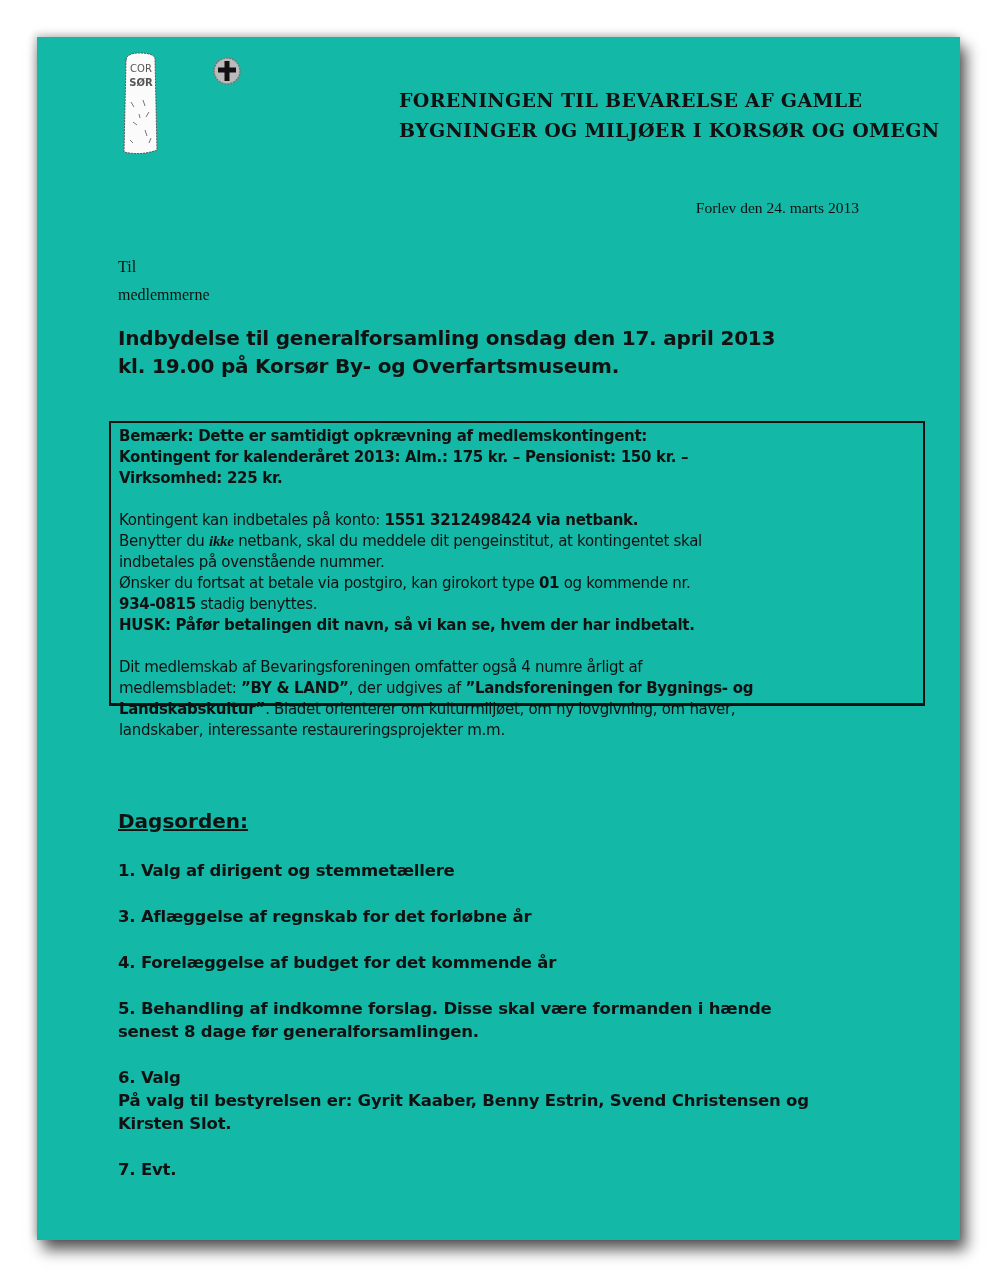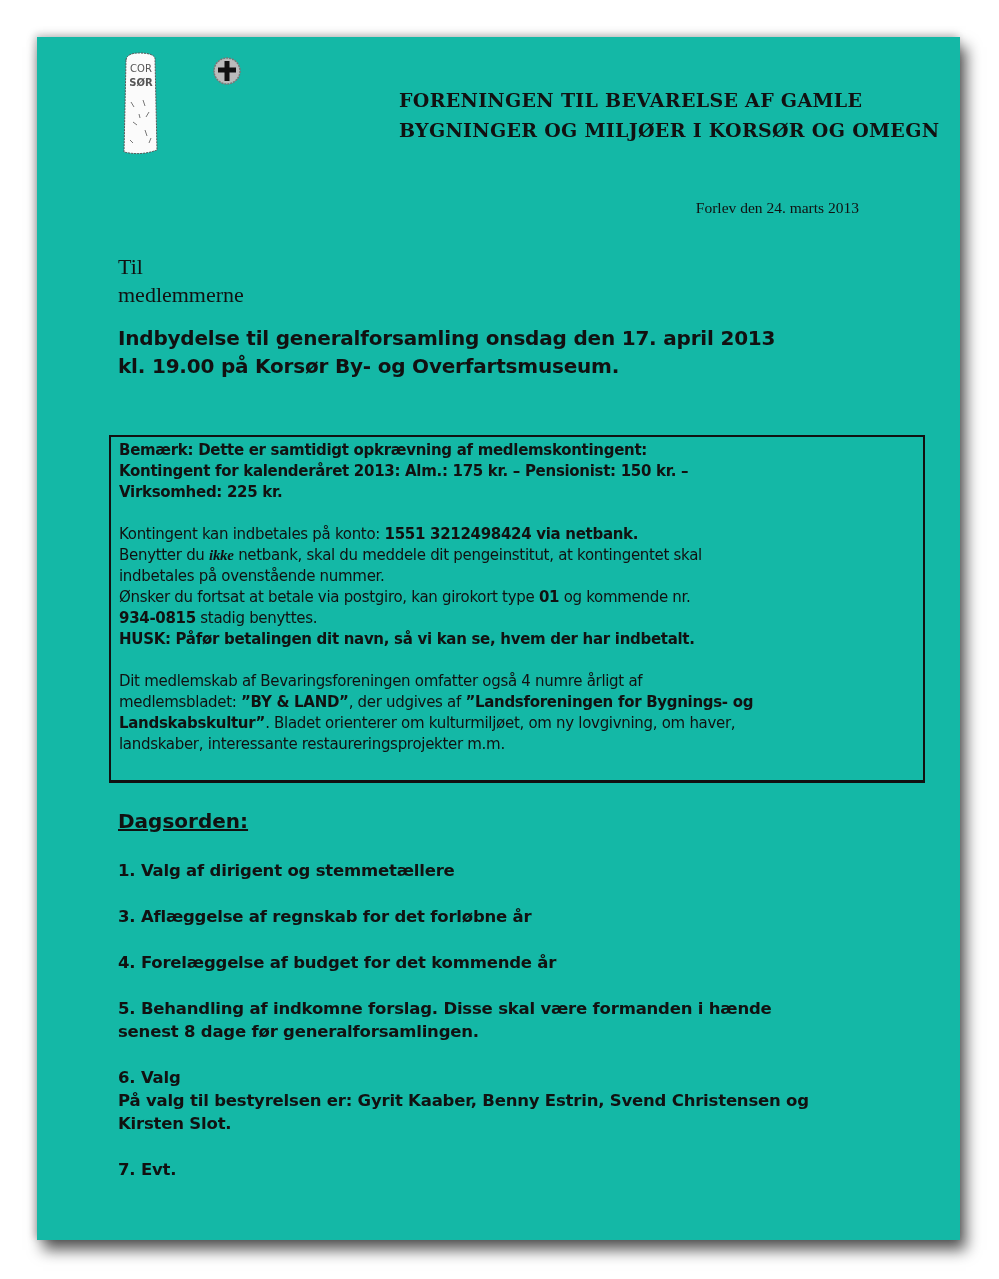--- a/index.html
+++ b/index.html
@@ -17,29 +17,29 @@
       position:absolute; left:362px; top:48px; width:560px;
       font-family:"DejaVu Serif", serif; font-weight:bold; font-size:19px; line-height:30px;
       color:#111; letter-spacing:0.3px; font-variant:small-caps;
     }
     .date {
       position:absolute; left:560px; top:162px; width:262px; text-align:right;
       font-family:"Liberation Serif", serif; font-size:15.5px; color:#111;
     }
     .recipient {
       position:absolute; left:81px; top:216px;
-      font-family:"Liberation Serif", serif; font-size:22px; line-height:28px; color:#111;
+      font-family:"Liberation Serif", serif; font-size:16px; line-height:28px; color:#111;
     }
     .headline {
       position:absolute; left:81px; top:287px; width:800px;
       font-family:"DejaVu Sans", sans-serif; font-weight:bold; font-size:20px; line-height:28px; color:#111;
       letter-spacing:-0.2px;
     }
     .notice-box {
-      position:absolute; left:72px; top:398px; width:816px; height:348px;
+      position:absolute; left:72px; top:384px; width:816px; height:285px;
       border:2px solid #111; border-bottom-width:3px;
       font-family:"DejaVu Sans", sans-serif; font-size:15px; line-height:21px; color:#111;
       box-sizing:border-box; padding:3px 8px 0 8px;
       letter-spacing:-0.3px;
     }
     .notice-box p { margin:0; }
     .notice-box .gap { height:21px; }
     .b { font-weight:bold; }
     .bi { font-weight:bold; font-style:italic;font-family:Liberation Serif, serif; }
     .agenda-title {

